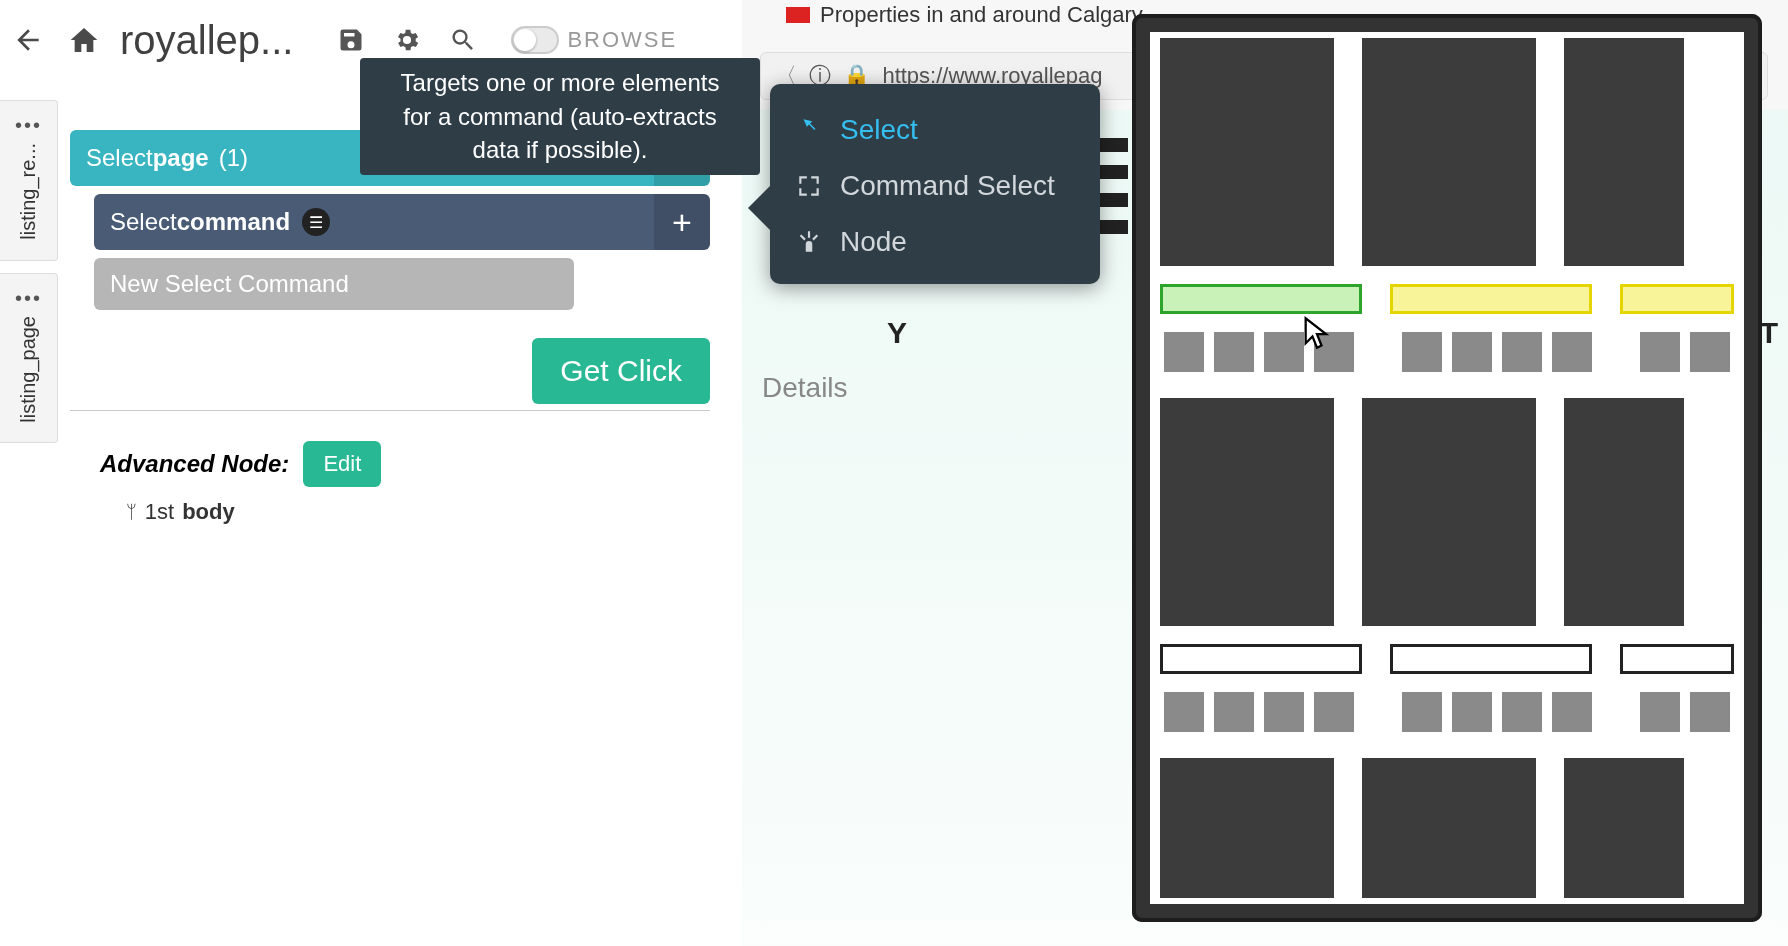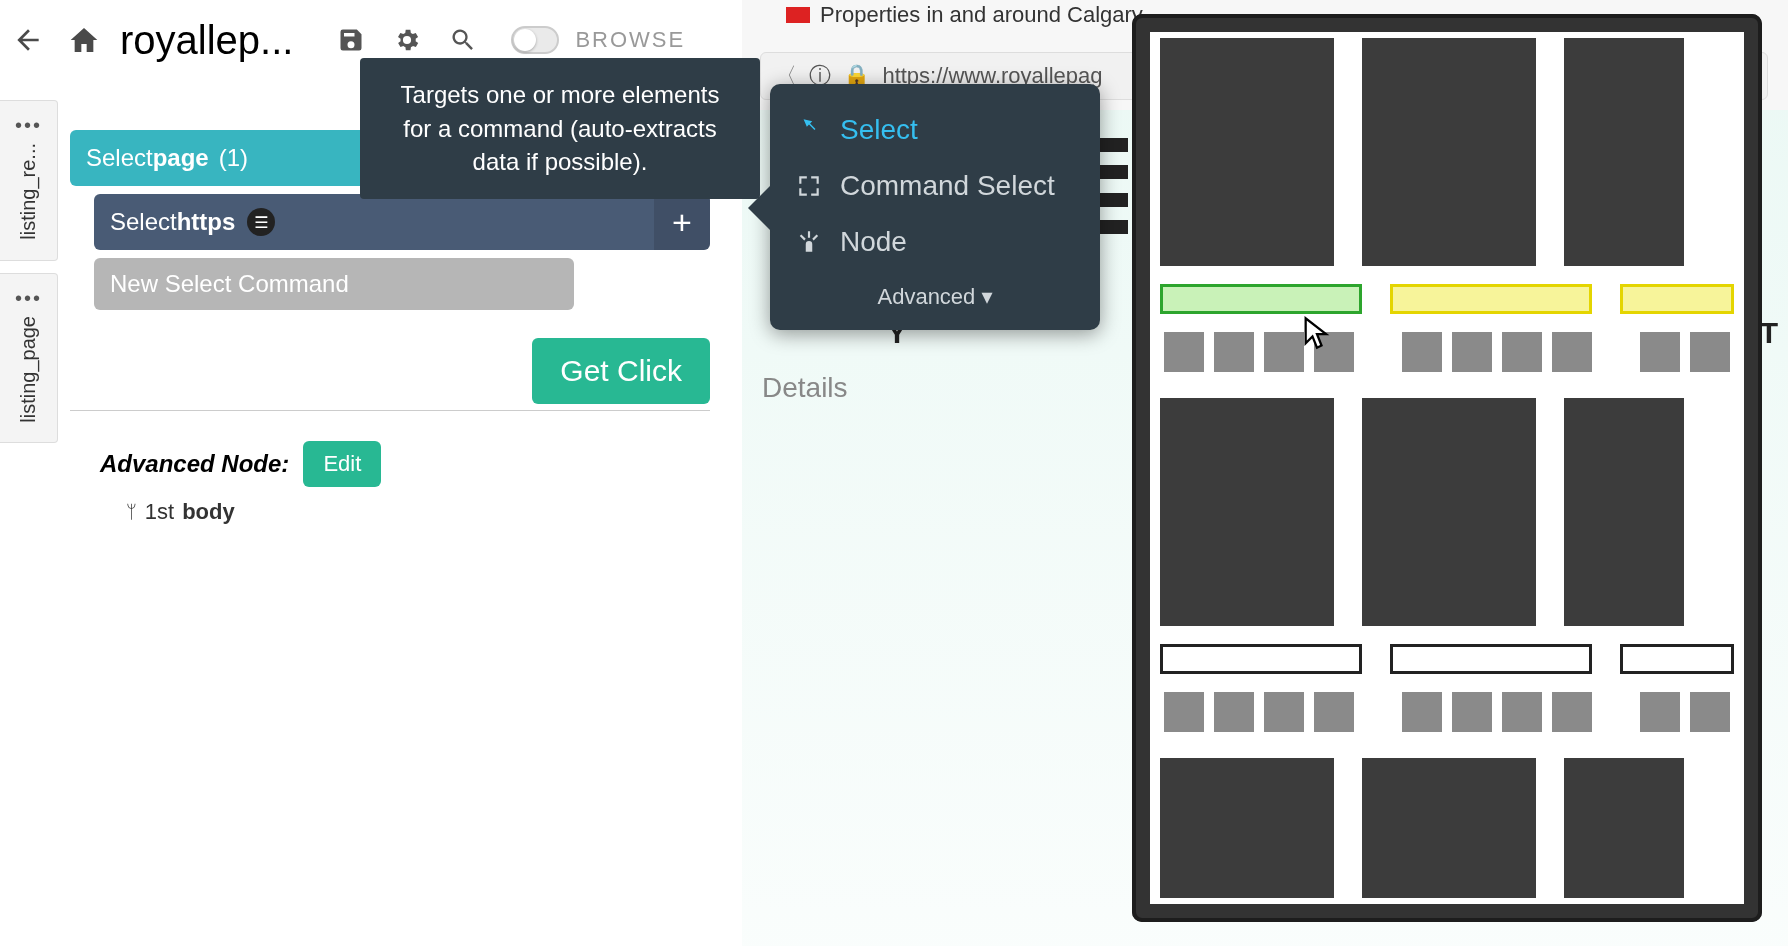--- a/index.html
+++ b/index.html
@@ -2,24 +2,24 @@
 <html><head>
 <meta charset="utf-8">
 <style>
 * { margin:0; padding:0; box-sizing:border-box; }
 body { font-family: -apple-system, Helvetica, Arial, sans-serif; background:#fff; width:1788px; height:946px; overflow:hidden; position:relative; }
 
 
 .topbar { display:flex; align-items:center; height:80px; padding-left:0; }
 .nav-icon { width:48px; height:48px; display:flex; align-items:center; justify-content:center; color:#4a4a4a; cursor:pointer; margin:0 4px; }
 .nav-icon svg { width:32px; height:32px; fill:currentColor; }
-.proj-title { font-size:40px; color:#000000; margin-left:8px; white-space:nowrap; overflow:hidden; text-overflow:ellipsis; max-width:230px; }
+.proj-title { font-size:40px; color:#404040; margin-left:8px; white-space:nowrap; overflow:hidden; text-overflow:ellipsis; max-width:230px; }
 .tool-icon { width:48px; height:48px; display:flex; align-items:center; justify-content:center; color:#555; cursor:pointer; margin:0 4px; }
 .tool-icon svg { width:28px; height:28px; fill:currentColor; }
-.toggle-wrap { display:flex; align-items:center; margin-left:20px;gap:8px; }
+.toggle-wrap { display:flex; align-items:center; margin-left:20px; }
 .toggle { width:48px; height:28px; border-radius:18px; background:#eaeaea; border:2px solid #ccc; position:relative; margin-right:8px; }
 .toggle-knob { width:22px; height:22px; background:#fff; border-radius:50%; position:absolute; left:1px; top:1px; box-shadow:0 1px 3px rgba(0,0,0,0.3); }
 .browse-lbl { color:#999; font-size:22px; letter-spacing:2px; }
 
 
 .side-tabs { position:absolute; left:0; top:100px; width:58px; }
 .side-tab { background:#f4f4f4; border:1px solid #ddd; border-left:none; border-radius:0 4px 4px 0; padding:20px 6px; margin-bottom:12px; display:flex; flex-direction:column; align-items:center; cursor:pointer; }
 .dots { font-size:20px; color:#555; line-height:0.4; margin-bottom:14px; letter-spacing:2px; }
 .side-tab-label { writing-mode:vertical-rl; transform:rotate(180deg); font-size:20px; color:#333; }
 
@@ -38,21 +38,21 @@
 .divider { clear:both; border-top:1px solid #ccc; margin-top:100px; margin-bottom:30px; }
 
 .sel-node-row { display:flex; align-items:center; gap:14px; margin-left:30px; }
 .sel-node-lbl { font-style:italic; font-weight:600; font-size:24px; }
 .edit-btn { background:#28b893; color:#fff; border:none; border-radius:6px; padding:10px 20px; font-size:22px; cursor:pointer; }
 .node-path { margin-left:56px; margin-top:12px; font-size:22px; color:#333; display:flex; align-items:center; gap:8px;}
 .node-path .git-icon { font-size:18px; }
 .node-path .bold { font-weight:700; }
 
 
-.tooltip { position:absolute; left:360px; top:58px; background:#2f3d47; color:#fff; font-size:24px; padding:20px 24px; border-radius:4px; width:400px; text-align:center; line-height:1.4; z-index:20; }
+.tooltip { position:absolute; left:360px; top:58px; background:#2f3d47; color:#fff; font-size:24px; padding:8px 24px; border-radius:4px; width:400px; text-align:center; line-height:1.4; z-index:20; }
 
 
 .popover { position:absolute; left:770px; top:84px; width:330px; background:#2f3d47; border-radius:10px; padding:18px 0 14px 0; z-index:19; box-shadow:0 4px 20px rgba(0,0,0,0.4); }
 .popover::before { content:""; position:absolute; left:-22px; top:100px; border:24px solid transparent; border-right-color:#2f3d47; border-left:none; }
 .pop-item { display:flex; align-items:center; padding:12px 26px; color:#d1d7db; font-size:28px; cursor:pointer; gap:18px; }
 .pop-item.active { color:#35bff0; }
 .pop-item svg { width:26px; height:26px; fill:currentColor; }
 .pop-adv { text-align:center; color:#d1d7db; font-size:22px; padding:14px 0 6px; cursor:pointer; }
 
 
@@ -147,21 +147,21 @@
 
 <div class="panel">
   <div class="cmd cmd-page">
     <span>Select</span>
     <span class="bold">page</span>
     <span style="margin-left:10px">(1)</span>
     <div class="plus-btn">+</div>
   </div>
   <div class="cmd cmd-images">
     <span>Select</span>
-    <span class="bold">https</span>
+    <span class="bold">command</span>
     <span class="list-icon">☰</span>
     <div class="plus-btn">+</div>
   </div>
   <div class="cmd cmd-new">
     <span>New Select Command</span>
   </div>
 
   <button class="get-data">Get Click</button>
 
   <div class="divider"></div>
@@ -190,23 +190,20 @@
     <svg viewBox="0 0 24 24">
         <path d="M3 3h7v2H5v5H3zM14 3h7v7h-2V5h-5zM3 14h2v5h5v2H3zM19 14h2v7h-7v-2h5z"></path>
       </svg>
     <span>Command Select</span>
   </div>
   <div class="pop-item">
     <svg viewBox="0 0 24 24">
         <path d="M13 2v6h-2V2zM4.9 5 9 9.1 7.6 10.5 3.5 6.4zM19 5l1.4 1.4-4.1 4.1L15 9.1zM12 11a3 3 0 0 1 3 3v7h-6v-7a3 3 0 0 1 3-3z"></path>
       </svg>
     <span>Node</span>
-  </div>
-  <div class="pop-adv">
-    <span>Advanced</span> ▾
   </div>
 </div>
 
 <div class="browser-region">
   <div class="browser-tab">
     <span class="flag"></span>
     <span>Properties in and around Calgary,</span>
   </div>
   <div class="url-bar">
     <span class="url-back">〈</span>

